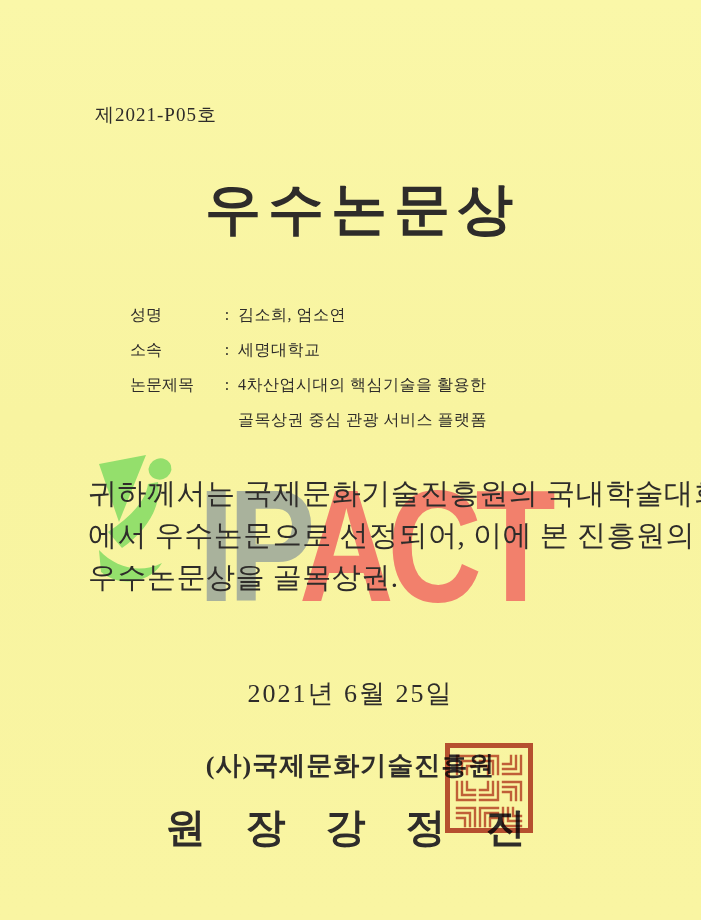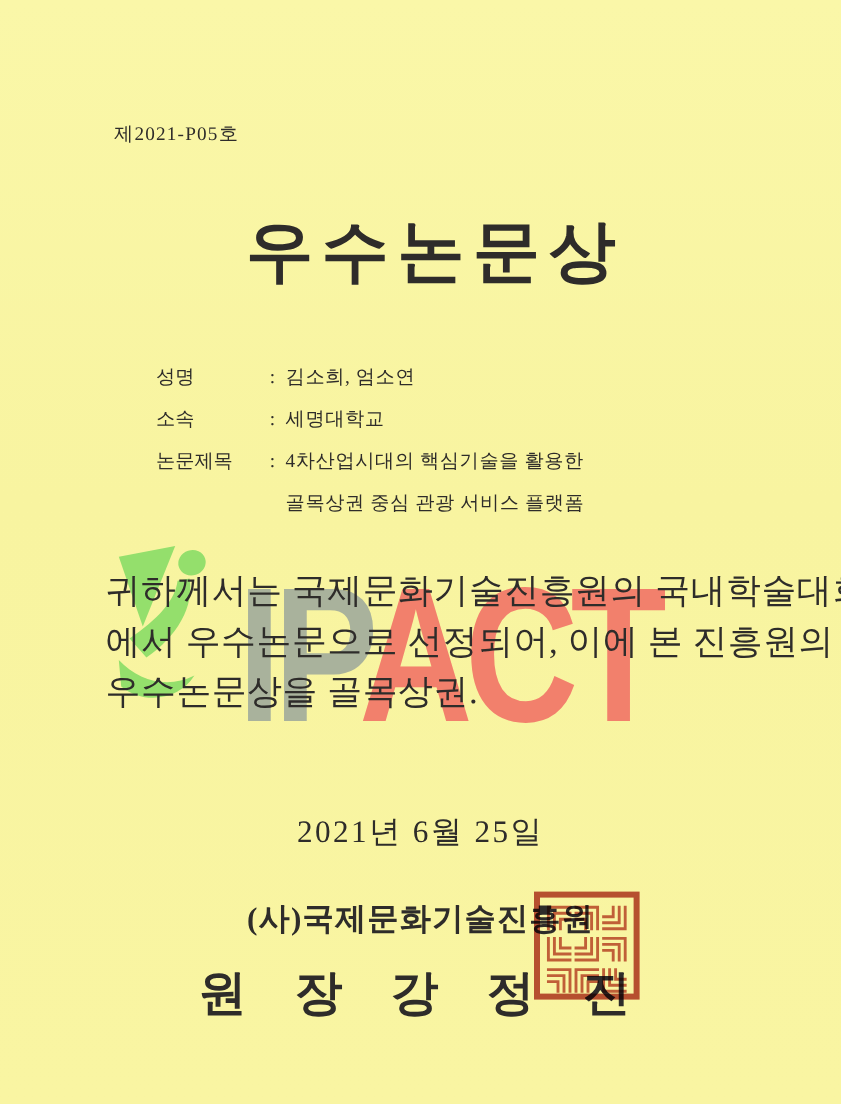--- a/index.html
+++ b/index.html
@@ -18,21 +18,21 @@
   .wm-figure{position:absolute;left:94px;top:450px;width:82px;height:148px;opacity:.92;}
   .wm-text{
     position:absolute;left:198px;top:466px;
     font-family:"Liberation Sans","DejaVu Sans",sans-serif;
     font-weight:800;font-size:160px;line-height:1;letter-spacing:-8px;
     transform:scaleX(0.82);transform-origin:0 0;white-space:nowrap;
   }
   .wm-gray{color:var(--wm_gray,#a9b29c);}
   .wm-red{color:var(--wm_red,#f2806c);}
   
-  .doc-number{position:absolute;left:95px;top:102px;z-index:2;font-size:16px;letter-spacing:1px;text-align:right;}
+  .doc-number{position:absolute;left:95px;top:102px;z-index:2;font-size:19px;letter-spacing:1px;text-align:right;}
   .title{
     position:absolute;left:0;top:160px;width:100%;margin:12px;z-index:2;
     text-align:center;font-size:56px;font-weight:700;letter-spacing:7px;
   }
   .fields{position:absolute;left:130px;top:300px;z-index:2;font-size:16px;}
   .field-row{height:35px;line-height:30px;white-space:nowrap;}
   .f-label{display:inline-block;width:86px;text-align:justify;text-align-last:justify;vertical-align:top;}
   .f-colon{display:inline-block;width:22px;text-align:center;vertical-align:top;}
   .f-value{letter-spacing:.5px;}
   .body-text{

